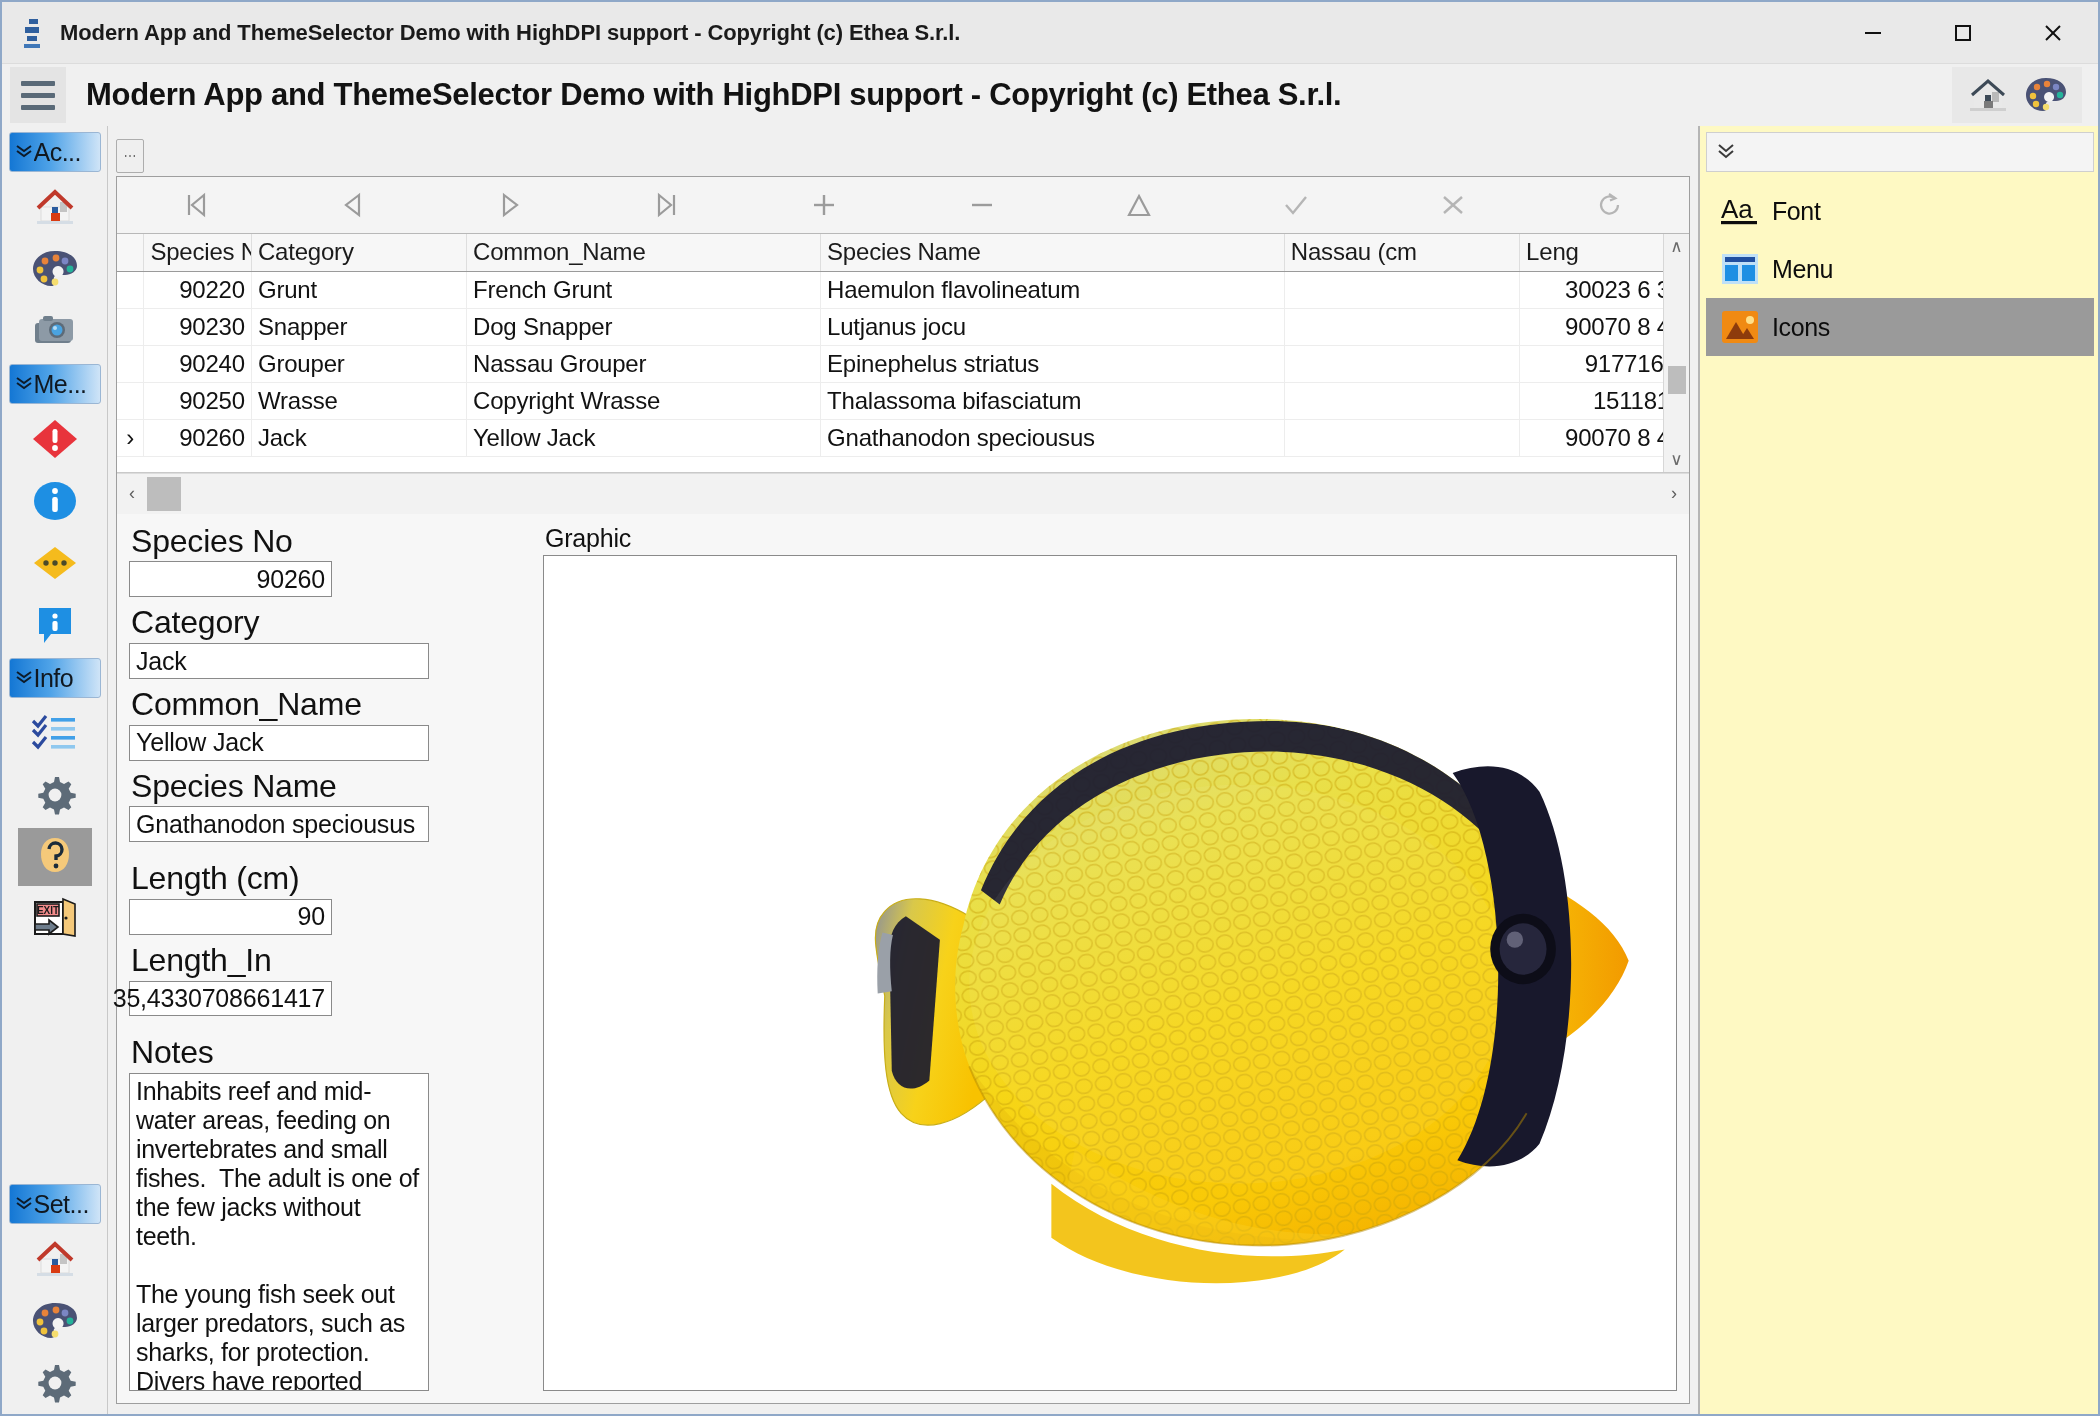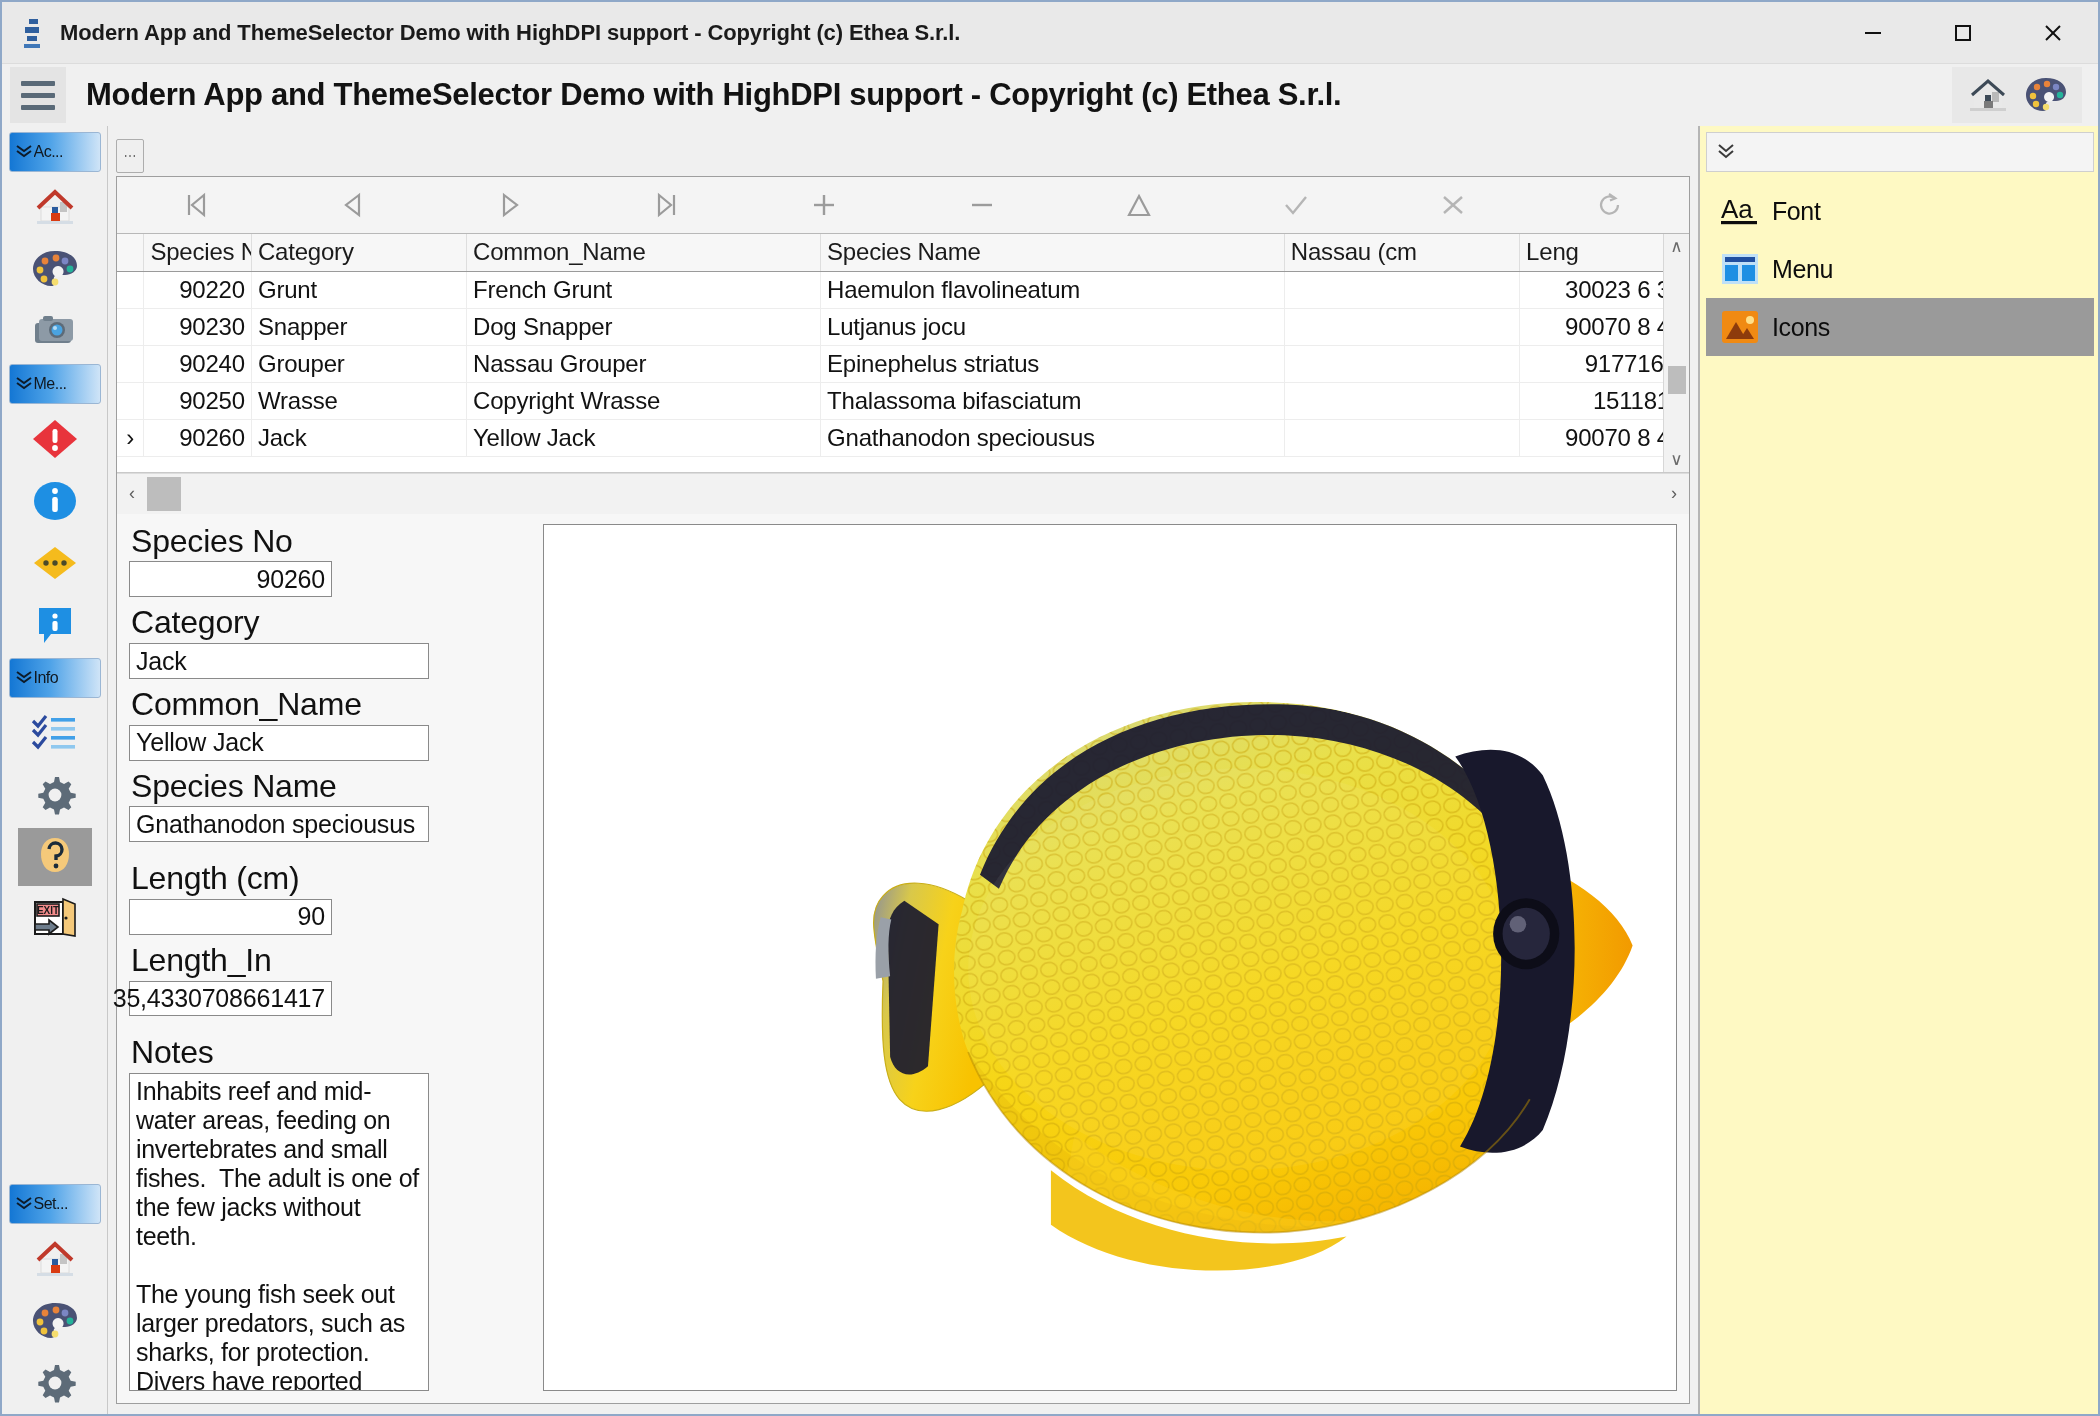--- a/index.html
+++ b/index.html
@@ -80,21 +80,21 @@
     width:92px;height:40px;margin:2px 0 4px 0;
     background:linear-gradient(to right,#1477d4 0%,#4fa3e8 45%,#cfe4f7 100%);
     border:1px solid #9ab6d4;
     border-radius:3px;
     display:flex;align-items:center;
     box-sizing:border-box;
     cursor:pointer;
     position:relative;
   }
   .railgroup .chev{margin-left:4px;width:20px;color:#12233a;font-size:18px;line-height:1;}
-  .railgroup .glabel{font-size:16px;color:#101820;white-space:nowrap;overflow:hidden;letter-spacing:-0.5px;}
+  .railgroup .glabel{font-size:25px;color:#101820;white-space:nowrap;overflow:hidden;letter-spacing:-0.5px;}
   .railicon{
     width:74px;height:58px;margin:2px 0;
     display:flex;align-items:center;justify-content:center;
     cursor:pointer;
   }
   .railicon.selected{background:#9a9a9a;}
   .rail-spacer{flex:1 1 auto;}
 
   
   .center{flex:1 1 auto;min-width:0;display:flex;flex-direction:column;background:#f0f0f0;padding:0 0 0 0;box-sizing:border-box;}
@@ -623,20 +623,21 @@
 
             <div class="fgap"></div>
 
             <div class="flabel">Notes</div>
             <div class="notesbox">Inhabits reef and mid-water areas, feeding on invertebrates and small fishes.  The adult is one of the few jacks without teeth.
 
 The young fish seek out larger predators, such as sharks, for protection.  Divers have reported young jacks wanting</div>
           </div>
 
           <div class="graphic">
+            <div class="glabel2">Graphic</div>
             <div class="gbox">
               <svg class="fish" viewBox="0 0 900 640" preserveAspectRatio="xMidYMid meet">
                 <defs>
                   <linearGradient id="bodyGrad" x1="0.25" y1="0" x2="0.65" y2="1">
                     <stop offset="0%" stop-color="#d8d97c"></stop>
                     <stop offset="22%" stop-color="#e9e04a"></stop>
                     <stop offset="55%" stop-color="#f6d617"></stop>
                     <stop offset="85%" stop-color="#f9c907"></stop>
                     <stop offset="100%" stop-color="#f5b400"></stop>
                   </linearGradient>

